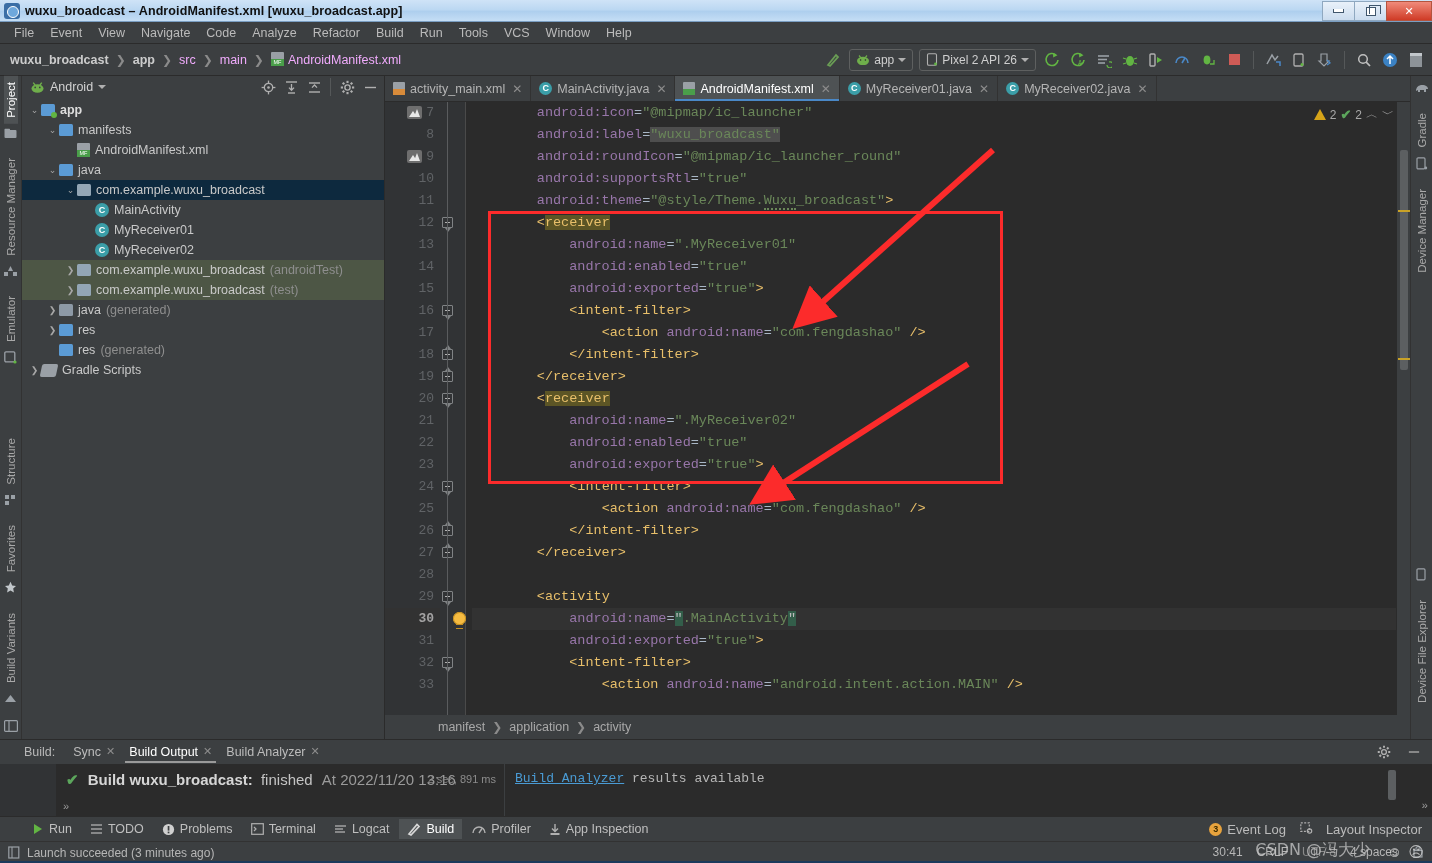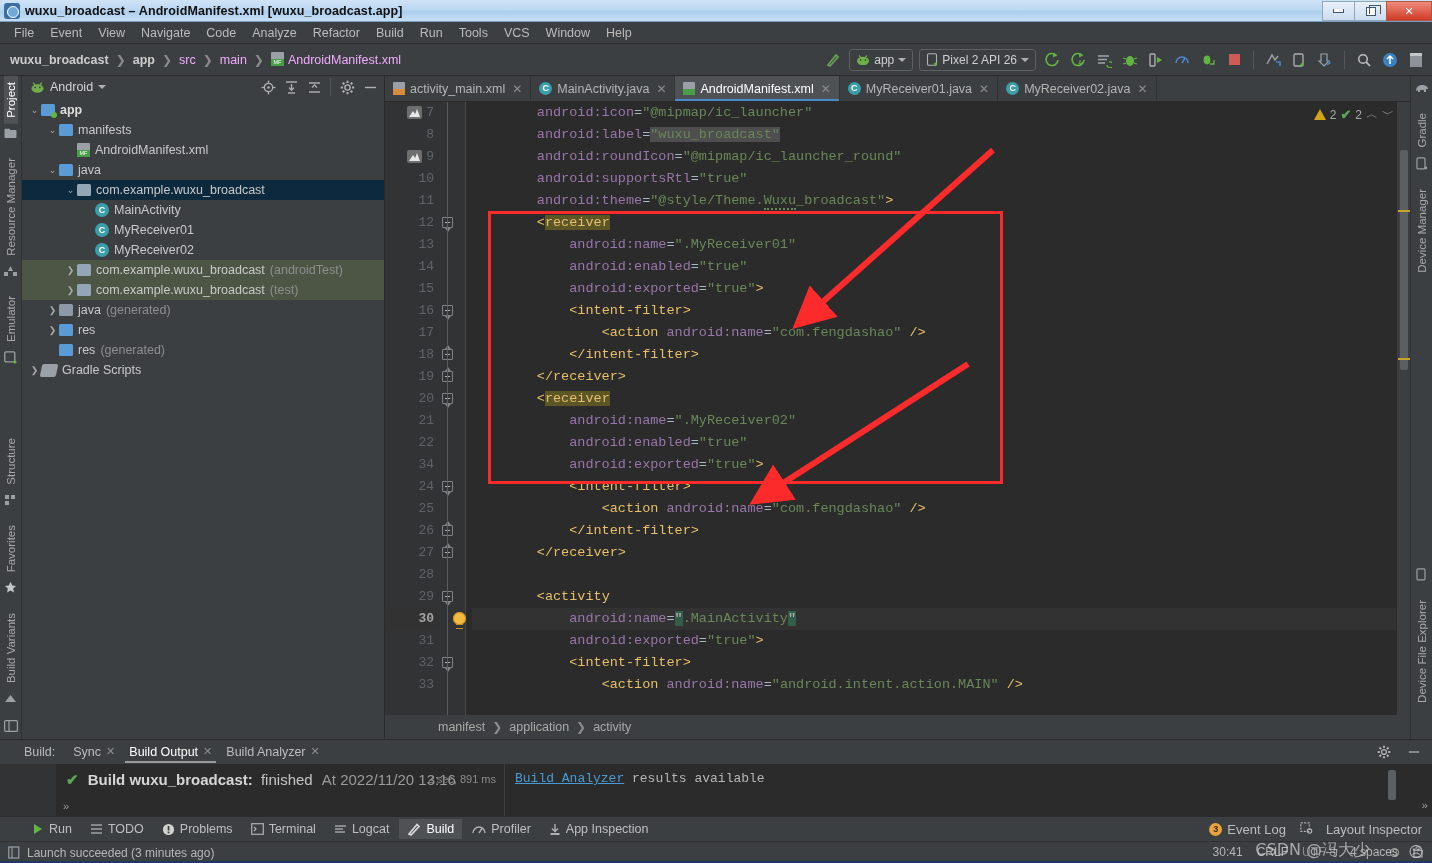--- a/index.html
+++ b/index.html
@@ -611,21 +611,21 @@
             <div class="gline">13</div>
             <div class="gline">14</div>
             <div class="gline">15</div>
             <div class="gline">16</div>
             <div class="gline">17</div>
             <div class="gline">18</div>
             <div class="gline">19</div>
             <div class="gline">20</div>
             <div class="gline">21</div>
             <div class="gline">22</div>
-            <div class="gline">34</div>
+            <div class="gline">23</div>
             <div class="gline">24</div>
             <div class="gline">25</div>
             <div class="gline">26</div>
             <div class="gline">27</div>
             <div class="gline">28</div>
             <div class="gline">29</div>
             <div class="gline cur">30</div>
             <div class="gline">31</div>
             <div class="gline">32</div>
             <div class="gline">33</div>

